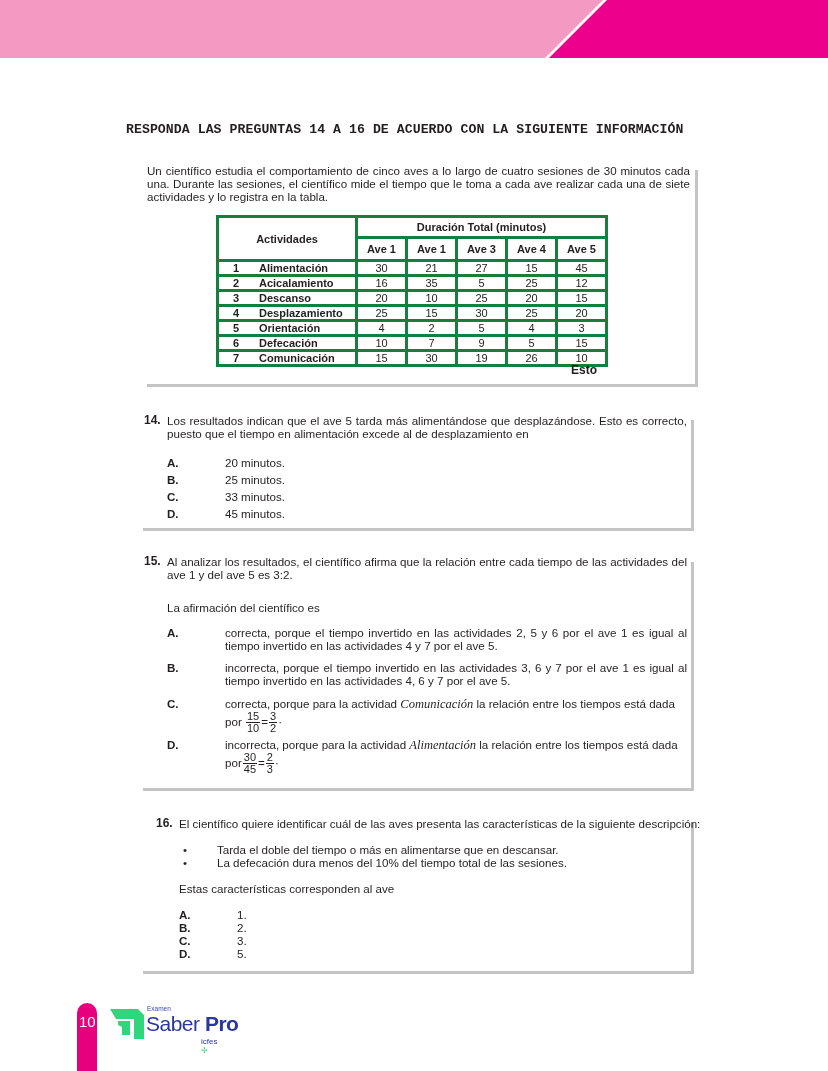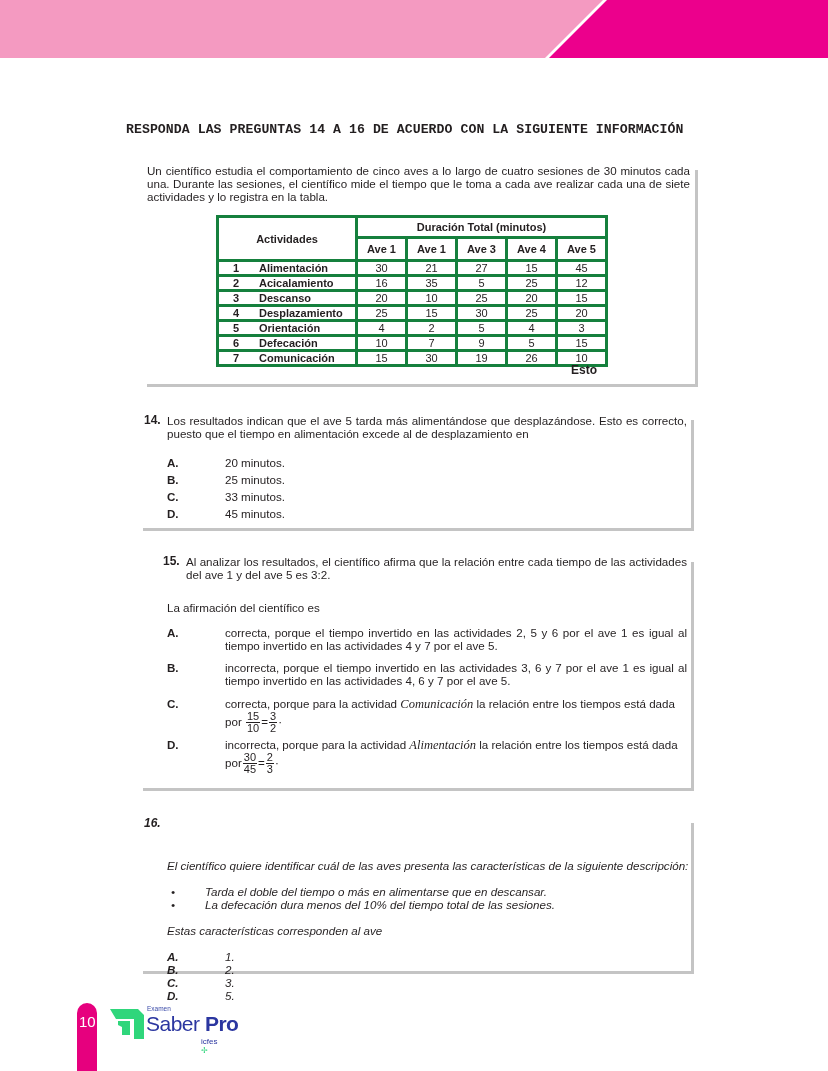--- a/index.html
+++ b/index.html
@@ -156,21 +156,21 @@
       </div>
     <div class="opt" style="margin-top:4px;">
         <span class="l">D.</span>
         <span class="v">45 minutos.</span>
       </div>
   </div>
 </div>
 
 <div class="box" style="left:143px; top:562px; width:548px; height:226px;"></div>
 <div class="q" style="left:144px; top:555px; width:543px;">
-  <div class="txt" style="display:flex;margin-left:19px;">
+  <div class="txt" style="display:flex;">
     <span class="qnum" style="width:23px; flex:none;">15.</span>
     <span style="flex:1;">Al analizar los resultados, el científico afirma que la relación entre cada tiempo de las actividades del ave 1 y del ave 5 es 3:2.</span>
   </div>
   <div class="txt" style="margin-top:20px; padding-left:23px;">La afirmación del científico es</div>
   <div style="margin-top:12px; padding-left:23px;">
     <div class="opt">
         <span class="l">A.</span>
         <span class="v">correcta, porque el tiempo invertido en las actividades 2, 5 y 6 por el ave 1 es igual al tiempo invertido en las actividades 4 y 7 por el ave 5.</span>
       </div>
     <div class="opt" style="margin-top:9px;">
@@ -201,24 +201,24 @@
           </span>=<span class="frac">
             <span class="n">2</span>
             <span>3</span>
           </span>·
       </span>
     </div>
   </div>
 </div>
 
 <div class="box" style="left:143px; top:823px; width:548px; height:148px;"></div>
-<div class="q" style="left:144px; top:817px; width:545px;font-style:italic;">
+<div class="q" style="left:156px; top:817px; width:545px;">
   <div class="txt" style="display:flex;">
     <span class="qnum" style="width:23px; flex:none;">16.</span>
-    <span style="flex:1;margin-top:42px;">El científico quiere identificar cuál de las aves presenta las características de la siguiente descripción:</span>
+    <span style="flex:1;">El científico quiere identificar cuál de las aves presenta las características de la siguiente descripción:</span>
   </div>
   <div style="margin-top:13px; padding-left:23px;">
     <div class="bullet">
         <span class="b">•</span>
         <span>Tarda el doble del tiempo o más en alimentarse que en descansar.</span>
       </div>
     <div class="bullet">
         <span class="b">•</span>
         <span>La defecación dura menos del 10% del tiempo total de las sesiones.</span>
       </div>

